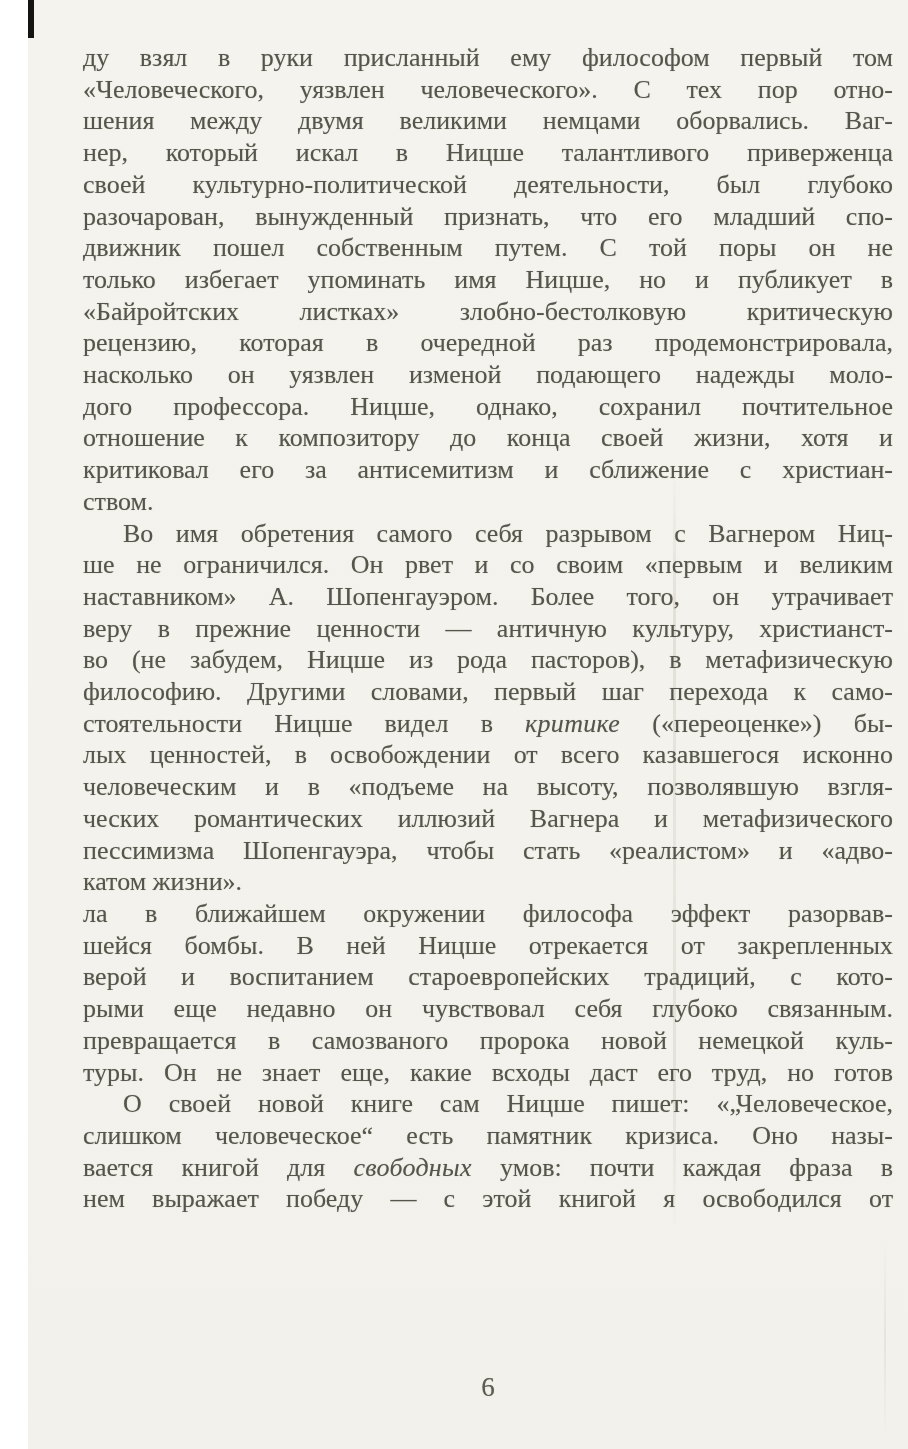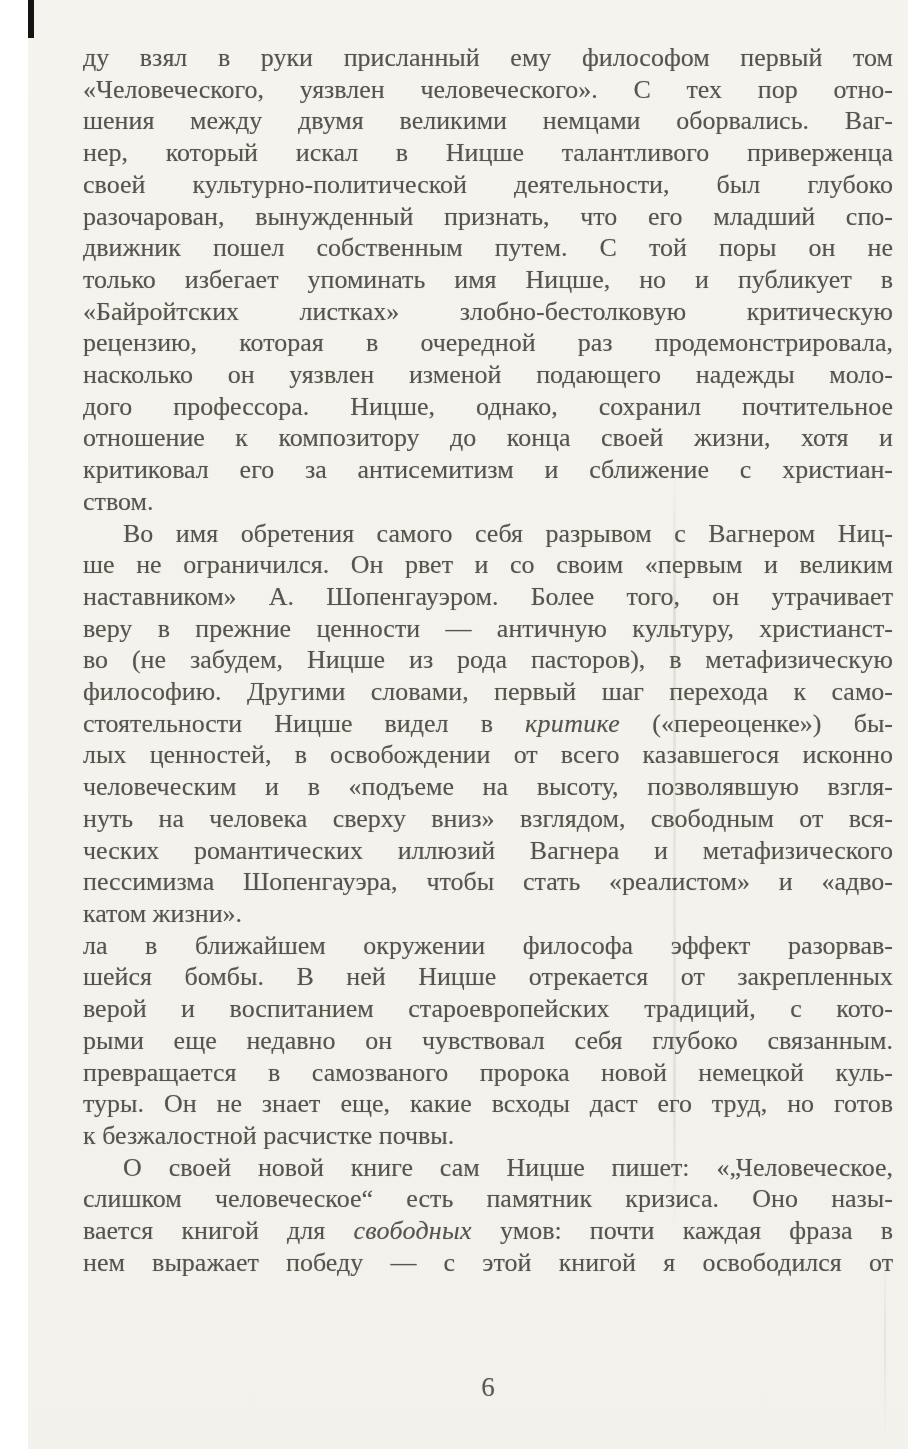--- a/index.html
+++ b/index.html
@@ -118,31 +118,29 @@
       <div class="line para-end">ством.</div>
       <div class="line indent">Во имя обретения самого себя разрывом с Вагнером Ниц-</div>
       <div class="line">ше не ограничился. Он рвет и со своим «первым и великим</div>
       <div class="line">наставником» А. Шопенгауэром. Более того, он утрачивает</div>
       <div class="line">веру в прежние ценности — античную культуру, христианст-</div>
       <div class="line">во (не забудем, Ницше из рода пасторов), в метафизическую</div>
       <div class="line">философию. Другими словами, первый шаг перехода к само-</div>
       <div class="line">стоятельности Ницше видел в <i>критике</i> («переоценке») бы-</div>
       <div class="line">лых ценностей, в освобождении от всего казавшегося исконно</div>
       <div class="line">человеческим и в «подъеме на высоту, позволявшую взгля-</div>
-      <div class="line">нуть на человека сверху вниз» взглядом, свободным от вся-</div>
       <div class="line">ческих романтических иллюзий Вагнера и метафизического</div>
       <div class="line">пессимизма Шопенгауэра, чтобы стать «реалистом» и «адво-</div>
       <div class="line para-end">катом жизни».</div>
       <div class="line">ла в ближайшем окружении философа эффект разорвав-</div>
       <div class="line">шейся бомбы. В ней Ницше отрекается от закрепленных</div>
       <div class="line">верой и воспитанием староевропейских традиций, с кото-</div>
       <div class="line">рыми еще недавно он чувствовал себя глубоко связанным.</div>
       <div class="line">превращается в самозваного пророка новой немецкой куль-</div>
       <div class="line">туры. Он не знает еще, какие всходы даст его труд, но готов</div>
-      <div class="line para-end">к безжалостной расчистке почвы.</div>
       <div class="line indent">О своей новой книге сам Ницше пишет: «„Человеческое,</div>
       <div class="line">слишком человеческое“ есть памятник кризиса. Оно назы-</div>
       <div class="line">вается книгой для <i>свободных</i> умов: почти каждая фраза в</div>
       <div class="line">нем выражает победу — с этой книгой я освободился от</div>
     </div>
 
   <div class="page-number">6</div>
 </div>
 
 </body></html>

